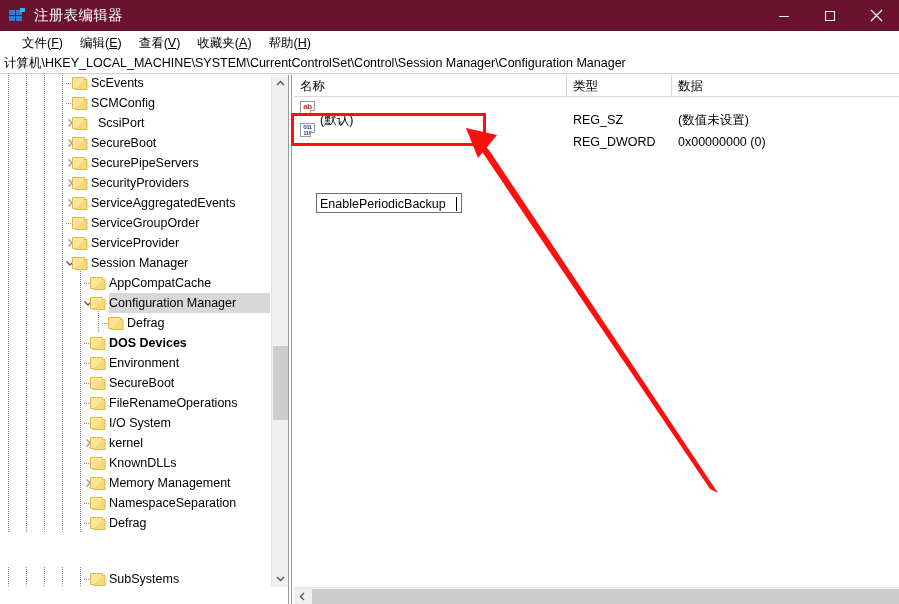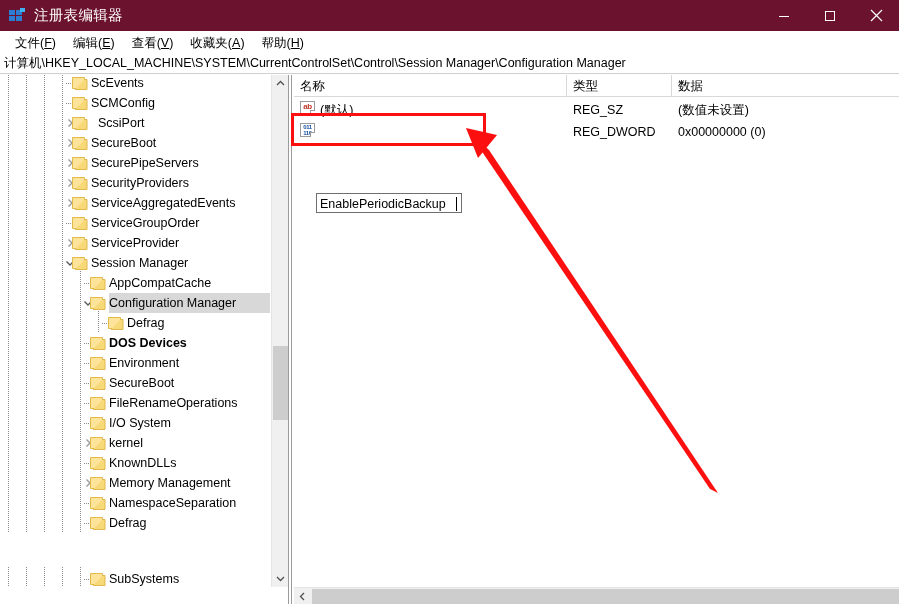--- a/index.html
+++ b/index.html
@@ -50,21 +50,21 @@
     color: #ffffff;
   }
   .wbtn svg { display: block; }
 
   
   #menubar {
     position: absolute; left: 0; top: 31px;
     width: 899px; height: 23px;
     background: #ffffff;
     display: flex; align-items: center;
-    padding-left: 7px;
+    padding-left: 14px;
   }
   .menu-item {
     font-size: 12.5px;
     color: #000000;
     padding: 2px 9px 2px 8px;
     white-space: nowrap;
     line-height: 16px;
   }
   .menu-item .acc { text-decoration: underline; }
 
@@ -211,21 +211,21 @@
   #list-rows {
     position: absolute; left: 0; top: 22px;
     width: 605px; height: 490px;
     background: #ffffff;
   }
   .lrow {
     position: absolute; left: 0; width: 605px; height: 22px;
     display: block;
   }
   .lcell {
-    position: absolute; top: 2px; height: 22px;
+    position: absolute; top: 12px; height: 22px;
     font-size: 12.5px; color: #000000;
     line-height: 22px;
     white-space: nowrap;
   }
   .vicon {
     position: absolute; left: 6px; top: 4px;
     width: 15px; height: 14px;
   }
   .vicon .fr {
     position: absolute; left: 0; top: 0; width: 15px; height: 14px;

